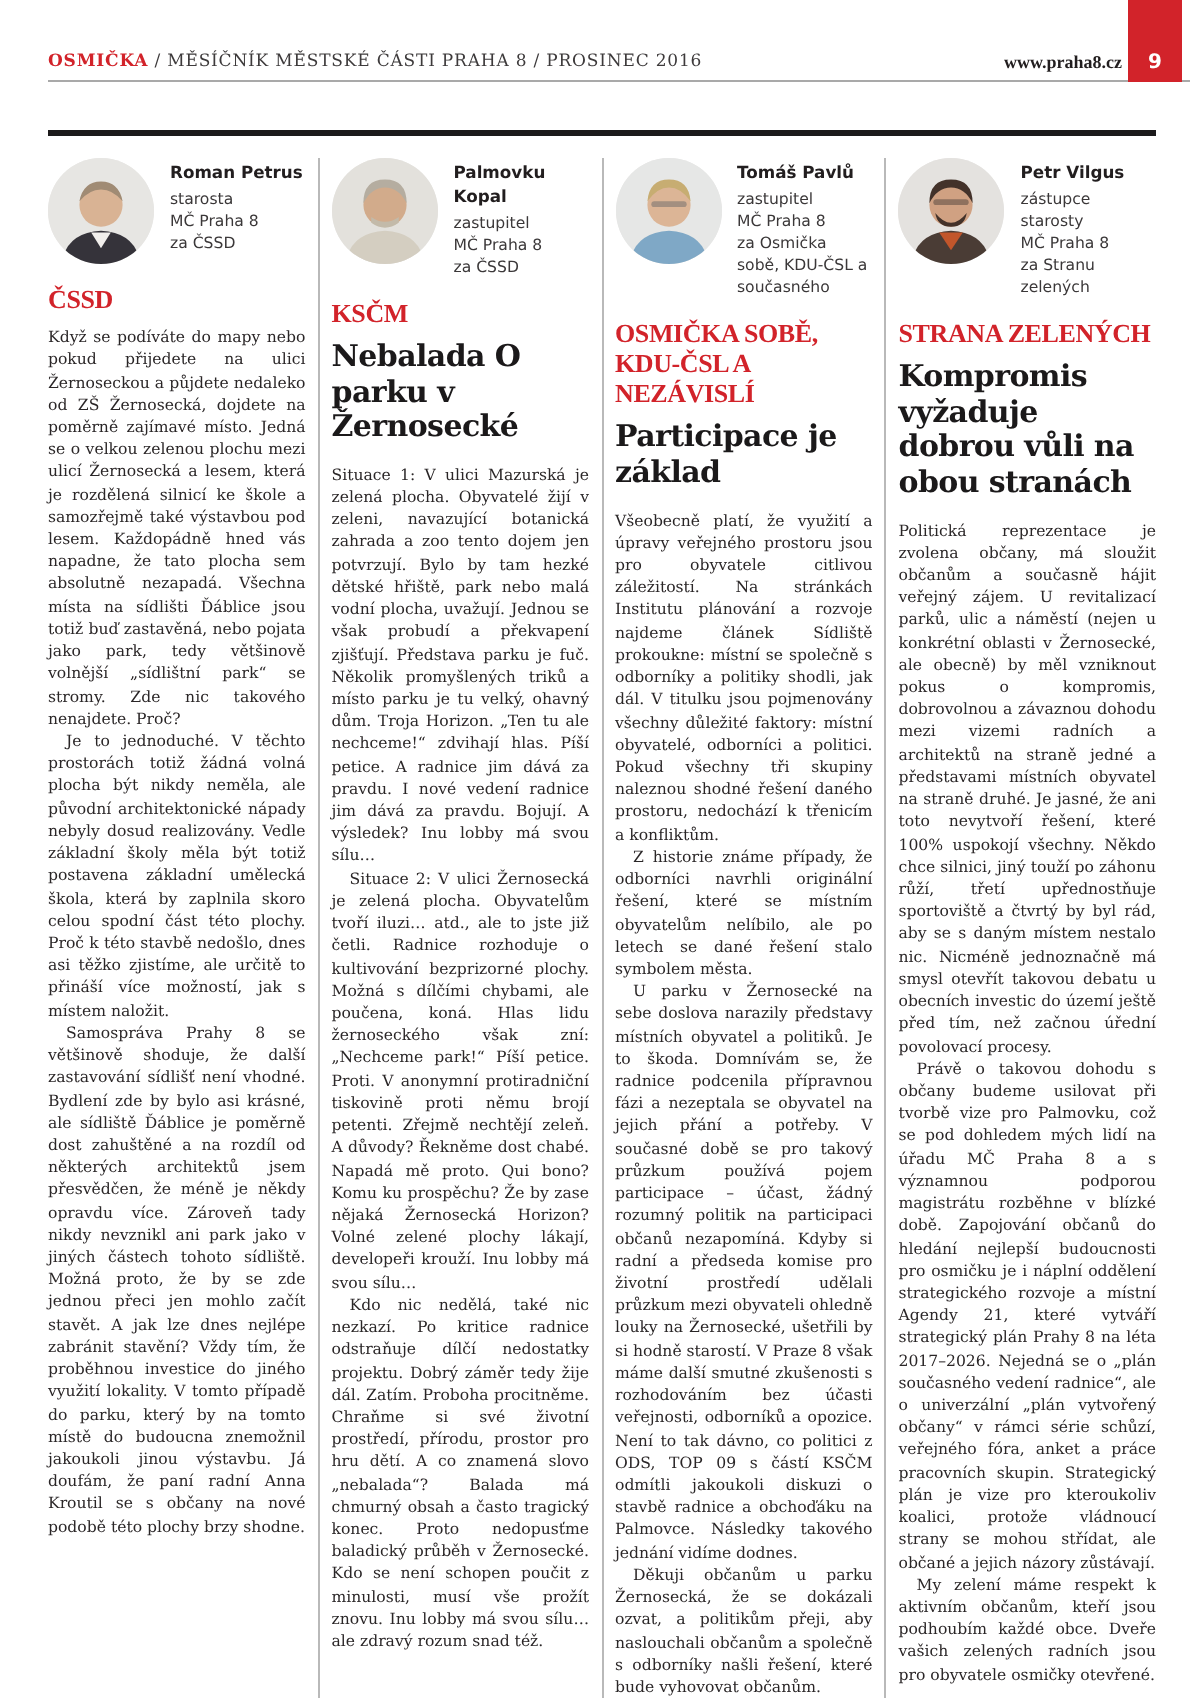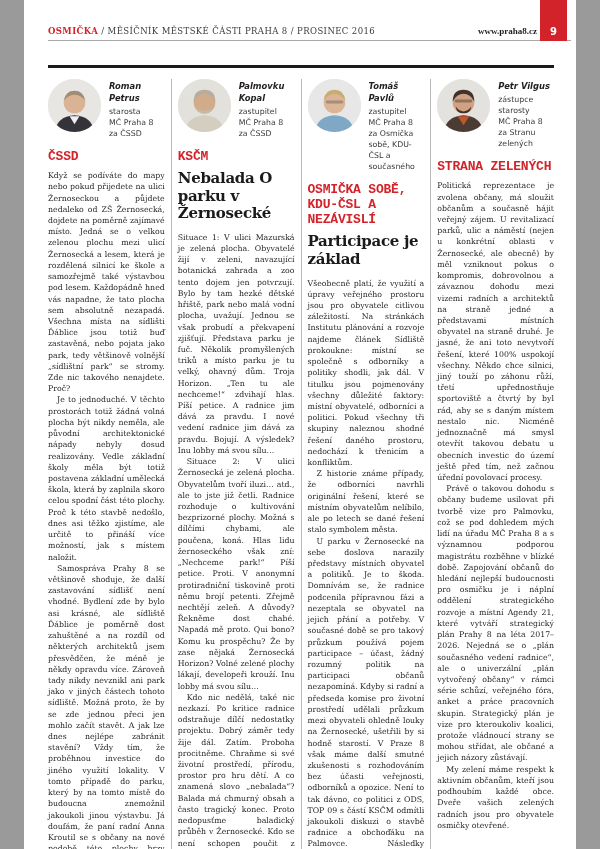--- a/index.html
+++ b/index.html
@@ -1,19 +1,19 @@
 <!DOCTYPE html>
 <html lang="cs"><head>
 <meta charset="utf-8">
 <style>
   * { margin:0; padding:0; box-sizing:border-box; }
   html,body { background:#9a9a9a; }
   .page {
     position:relative;
-    width:552px; height:849px;
+    width:600px; height:849px;
     margin:0 auto;
     background:#ffffff;
     overflow:hidden;
     font-family:"DejaVu Serif", serif;
     color:#2a2627;
   }
   
   .hdr {
     position:relative;
     margin:0 5px 0 24px;
@@ -41,24 +41,24 @@
   .columns { display:flex; margin:11px 22px 0 24px; align-items:stretch; }
   .col { flex:1 1 0; min-width:0; padding:0 6px; }
   .col:first-child { padding-left:0; }
   .col:last-child { padding-right:0; }
   .col + .col { border-left:1px solid #b9b9b9; }
   
   .author { display:flex; margin-bottom:10px; }
   .avatar { width:53px; height:53px; border-radius:50%; overflow:hidden; flex:0 0 53px; background:#e9e8e5; }
   .avatar svg { display:block; width:100%; height:100%; }
   .author-meta { margin-left:8px; font-family:"DejaVu Sans", sans-serif; font-size:7.8px; line-height:1.42; color:#3b3839; padding-top:2px; }
-  .author-name { font-weight:bold; font-size:8.4px; color:#221e1f; margin-bottom:1px;font-style:italic; }
+  .author-name { font-weight:bold; font-size:8.4px; color:#221e1f; margin-bottom:1px; }
   
   .party {
-    font-family:Liberation Mono, monospace;
+    font-family:Liberation Serif, serif;
     color:#d2232a;
     font-size:13px; line-height:1.16; font-weight:bold;
     letter-spacing:-0.2px;
     margin:6px 0 6px 0;
     text-transform:uppercase;
   }
   
   .headline {
     font-size:15px; line-height:1.17; font-weight:bold;
     letter-spacing:-0.3px;
@@ -189,20 +189,21 @@
           </svg>
         </div>
         <div class="author-meta">
           <div class="author-name">Petr Vilgus</div>
           <div>zástupce starosty</div>
           <div>MČ Praha 8</div>
           <div>za Stranu zelených</div>
         </div>
       </div>
       <h2 class="party">STRANA ZELENÝCH</h2>
+      <h1 class="headline">Kompromis vyžaduje dobrou vůli na obou stranách</h1>
       <div class="body">
         <p>Politická reprezentace je zvolena občany, má sloužit občanům a současně hájit veřejný zájem. U revitalizací parků, ulic a náměstí (nejen u konkrétní oblasti v Žernosecké, ale obecně) by měl vzniknout pokus o kompromis, dobrovolnou a závaznou dohodu mezi vizemi radních a architektů na straně jedné a představami místních obyvatel na straně druhé. Je jasné, že ani toto nevytvoří řešení, které 100% uspokojí všechny. Někdo chce silnici, jiný touží po záhonu růží, třetí upřednostňuje sportoviště a čtvrtý by byl rád, aby se s daným místem nestalo nic. Nicméně jednoznačně má smysl otevřít takovou debatu u obecních investic do území ještě před tím, než začnou úřední povolovací procesy.</p>
         <p>Právě o takovou dohodu s občany budeme usilovat při tvorbě vize pro Palmovku, což se pod dohledem mých lidí na úřadu MČ Praha 8 a s významnou podporou magistrátu rozběhne v blízké době. Zapojování občanů do hledání nejlepší budoucnosti pro osmičku je i náplní oddělení strategického rozvoje a místní Agendy 21, které vytváří strategický plán Prahy 8 na léta 2017–2026. Nejedná se o „plán současného vedení radnice“, ale o univerzální „plán vytvořený občany“ v rámci série schůzí, veřejného fóra, anket a práce pracovních skupin. Strategický plán je vize pro kteroukoliv koalici, protože vládnoucí strany se mohou střídat, ale občané a jejich názory zůstávají.</p>
         <p>My zelení máme respekt k aktivním občanům, kteří jsou podhoubím každé obce. Dveře vašich zelených radních jsou pro obyvatele osmičky otevřené.</p>
       </div>
     </article>
 
   </main>
 </div>
 

